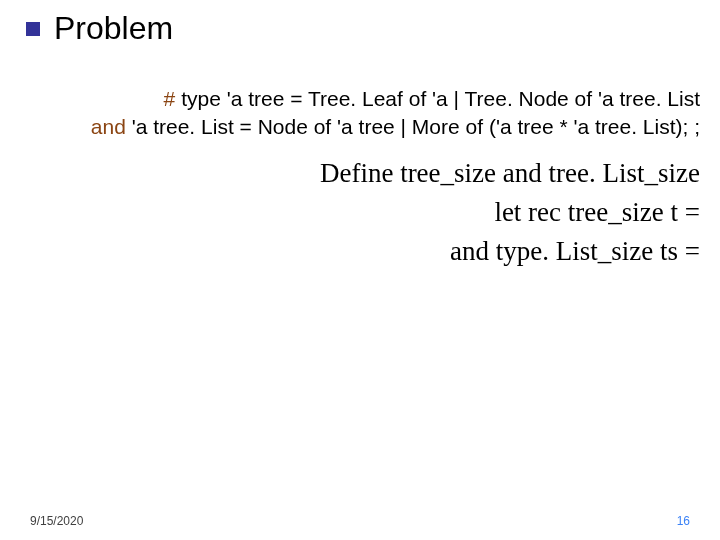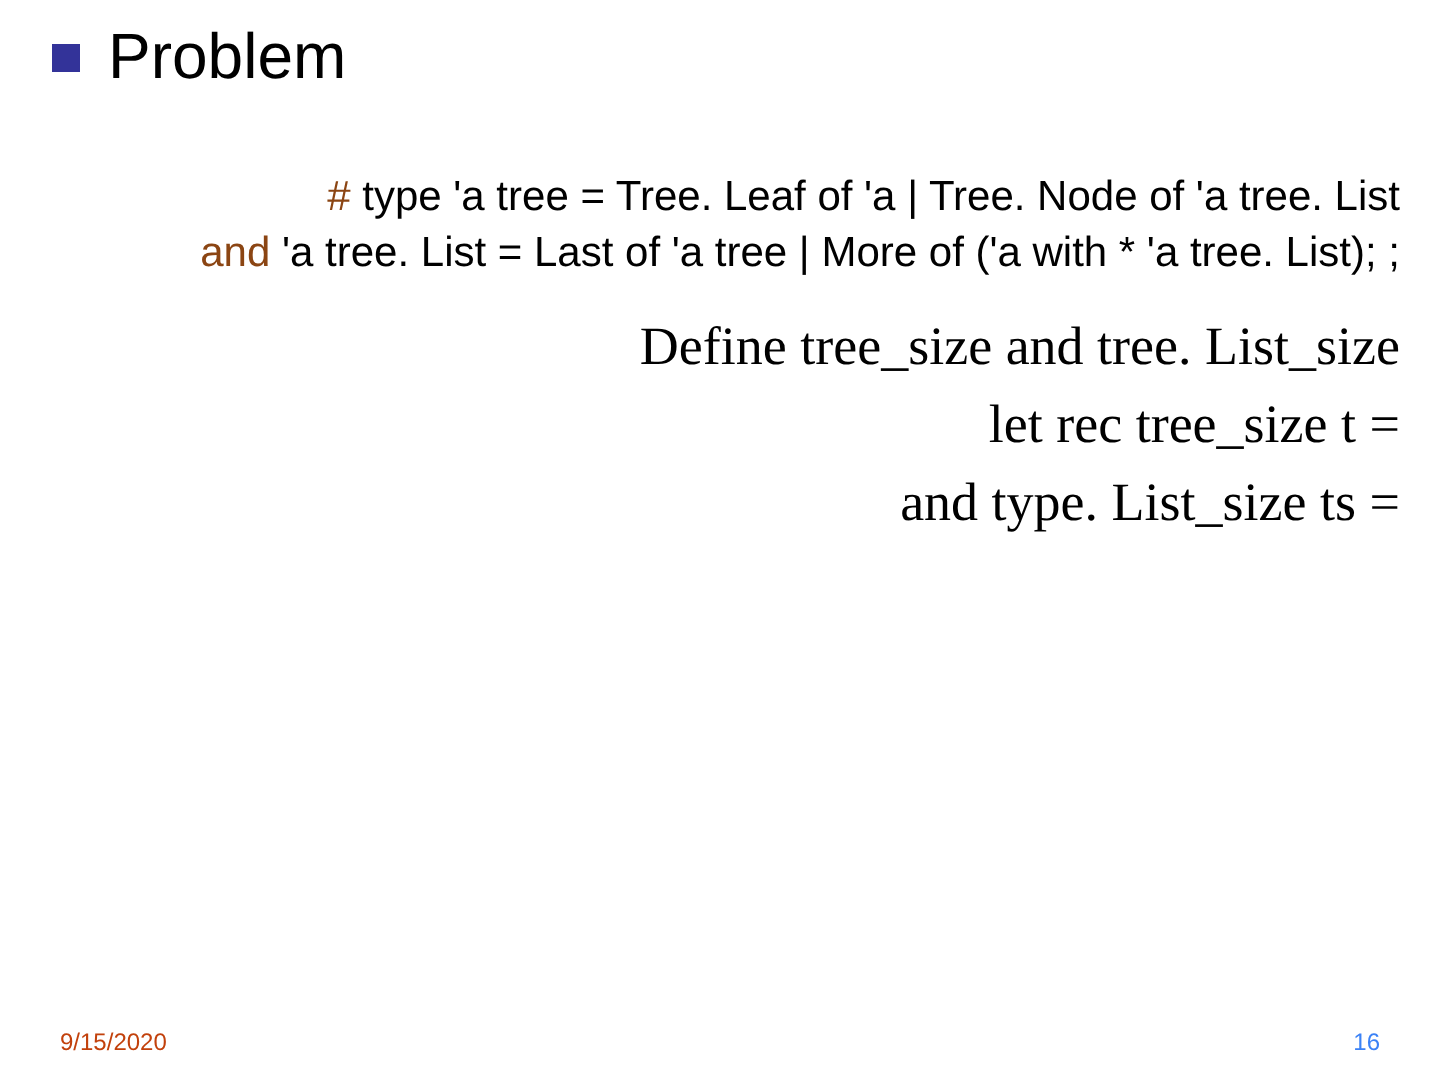--- a/index.html
+++ b/index.html
@@ -60,21 +60,21 @@
   }
   .indent1 { padding-left: 60px; }
   .body-block {
     margin-top: 12px;
   }
   .footer-date {
     position: absolute;
     bottom: 12px;
     left: 30px;
     font-size: 12px;
-    color: #c2410c;
+    color: #404040;
   }
   .footer-page {
     position: absolute;
     bottom: 12px;
     right: 30px;
     font-size: 12px;
     color: #3b82f6;
   }
 </style>
 </head>
@@ -84,21 +84,21 @@
 
   <div class="title-row">
     <div class="title-bullet"></div>
     <div class="title-text">Problem</div>
   </div>
 
   <div class="content">
 
     <p class="line"><span class="brown">#</span><span> type 'a tree = Tree. Leaf of 'a | Tree. Node of 'a tree. List</span></p>
 
-    <p class="line"><span class="brown">and</span><span> 'a tree. List = Last of 'a tree | More of ('a with * 'a tree. List); ;</span></p>
+    <p class="line"><span class="brown">and</span><span> 'a tree. List = Node of 'a tree | More of ('a tree * 'a tree. List); ;</span></p>
 
     <div class="body-block">
       <p class="big-line">Define tree_size and tree. List_size</p>
       <p class="big-line">let rec tree_size t =</p>
       <p class="big-line">and type. List_size ts =</p>
     </div>
 
   </div>
 
   <div class="footer-date">9/15/2020</div>

